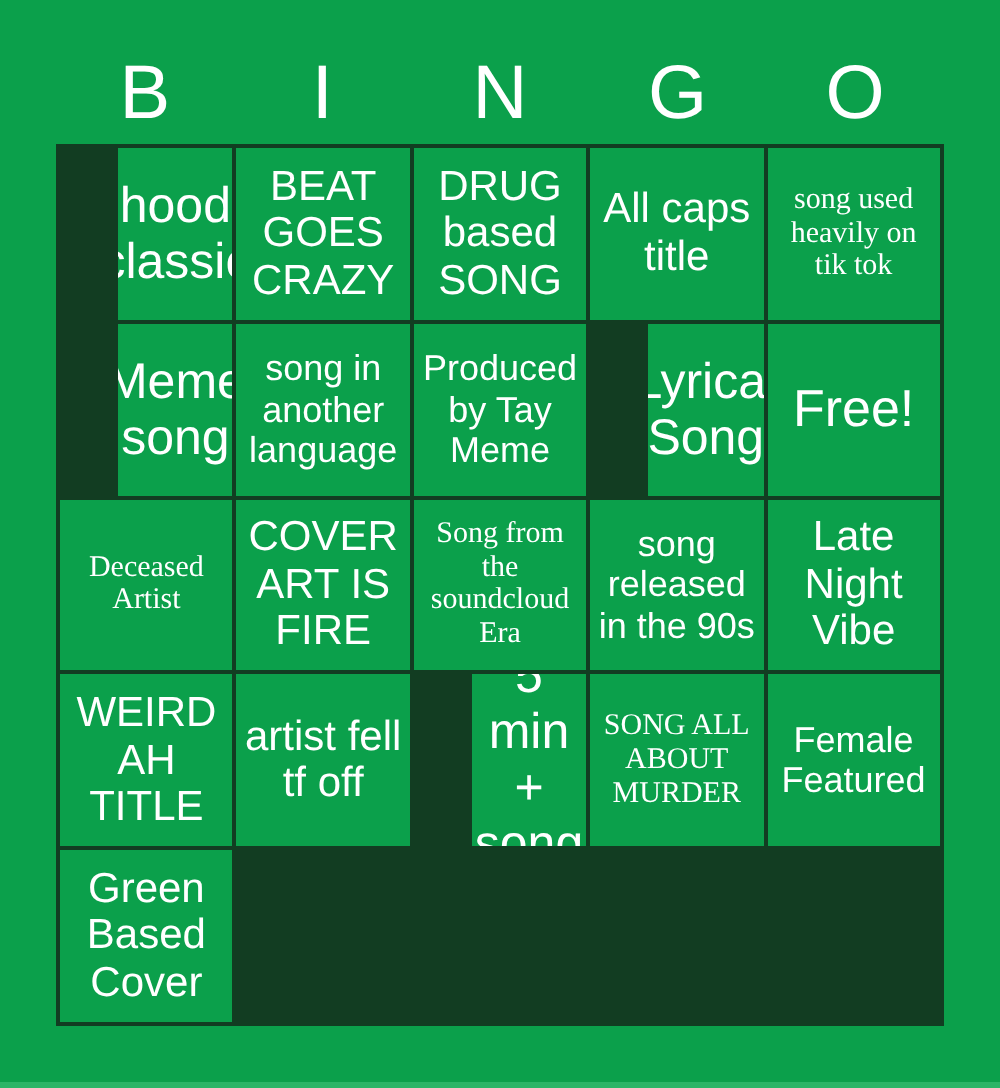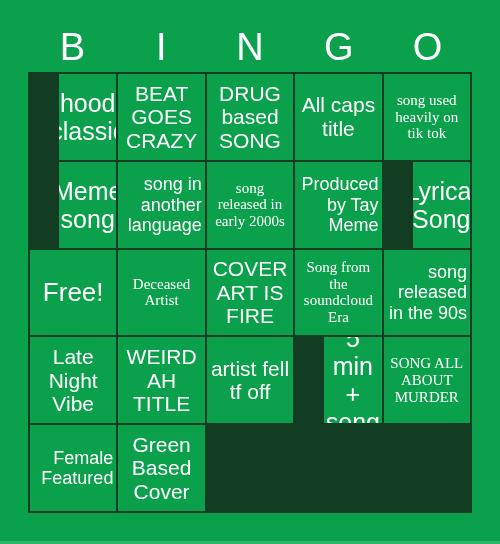--- a/index.html
+++ b/index.html
@@ -81,21 +81,21 @@
     padding: 2px 3px;
     box-sizing: border-box;
     line-height: 1.12;
     overflow: hidden;
     word-wrap: break-word;
     font-family: "Liberation Sans", sans-serif;
   }
   
   .fs-xl { font-size: 25px; margin-left: 29px; }
   .fs-lg { font-size: 21px; }
-  .fs-md { font-size: 18px; text-align: right; }
+  .fs-md { font-size: 18px; }
   .fs-sm { font-size: 15px; font-family: Liberation Serif, serif; }
   .fs-free { font-size: 26px; }
 </style>
 </head>
 <body>
 
 <div id="bingo-page">
 
   <div id="header-row">
     <div class="header-letter">B</div>
@@ -107,21 +107,20 @@
 
   <div id="bingo-grid">
     <div class="bingo-cell fs-xl">hood classic</div>
     <div class="bingo-cell fs-lg">BEAT GOES CRAZY</div>
     <div class="bingo-cell fs-lg">DRUG based SONG</div>
     <div class="bingo-cell fs-lg">All caps title</div>
 
     <div class="bingo-cell fs-sm">song used heavily on tik tok</div>
     <div class="bingo-cell fs-xl">Meme song</div>
     <div class="bingo-cell fs-md">song in another language</div>
-    <div class="bingo-cell fs-sm">song released in early 2000s</div>
     <div class="bingo-cell fs-md">Produced by Tay Meme</div>
 
     <div class="bingo-cell fs-xl">Lyrical Song</div>
     <div class="bingo-cell fs-free">Free!</div>
     <div class="bingo-cell fs-sm">Deceased Artist</div>
 
     <div class="bingo-cell fs-lg">COVER ART IS FIRE</div>
     <div class="bingo-cell fs-sm">Song from the soundcloud Era</div>
     <div class="bingo-cell fs-md">song released in the 90s</div>
     <div class="bingo-cell fs-lg">Late Night Vibe</div>

